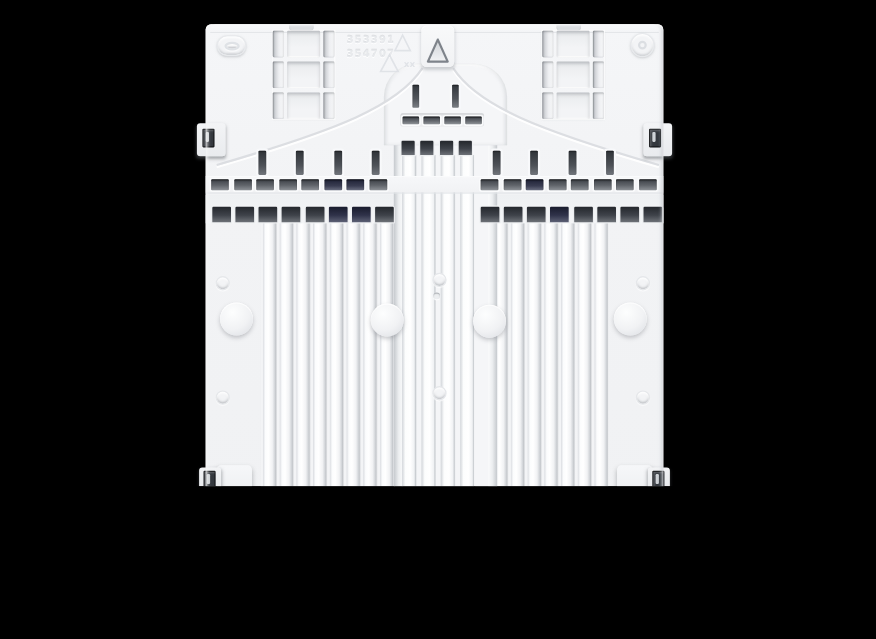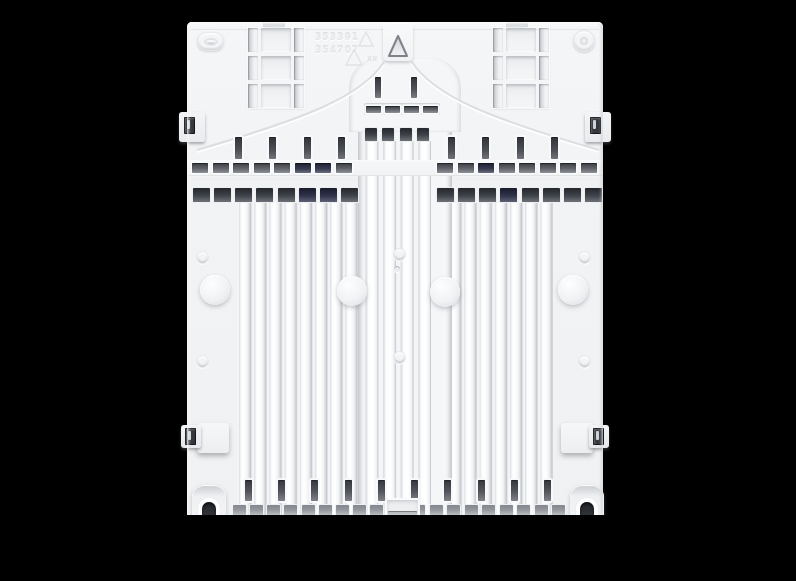--- a/index.html
+++ b/index.html
@@ -1,17 +1,17 @@
 <!DOCTYPE html>
 <html style="--bg: #000000; --body: #f2f3f5; --emboss: #e7e9ec; --slot-dark: #34383e; --slot-navy: #1f2236; --tab-gray: #94989e;"><head>
 <meta charset="utf-8">
 <style>
   html,body{margin:0;padding:0;background:#000;}
   *{box-sizing:border-box;}
-  .stage{position:relative;width:796px;height:515px;background:var(--bg,#000);overflow:hidden;
+  .stage{position:relative;width:796px;height:442px;background:var(--bg,#000);overflow:hidden;
          font-family:"DejaVu Sans",sans-serif;}
   .panel{position:absolute;left:187px;top:22px;width:416px;height:528px;
          background:linear-gradient(180deg,#f5f6f8 0%,var(--body,#f2f3f5) 30%,#f0f1f3 100%);
          border-radius:5px 5px 3px 3px;}
   .panel .edgeglow{position:absolute;inset:0;border-radius:5px 5px 3px 3px;pointer-events:none;z-index:60;
          box-shadow:inset 0 1px 2px rgba(255,255,255,.95), inset 2px 0 3px rgba(255,255,255,.6),
                     inset -2px 0 3px rgba(198,201,205,.55), inset 0 -2px 3px rgba(160,164,168,.45);}
   
   .top-lip{position:absolute;left:4px;right:4px;top:0;height:8px;z-index:3;
          background:linear-gradient(180deg,#fbfcfd,#f3f4f6);border-bottom:1px solid #e4e6e9;

